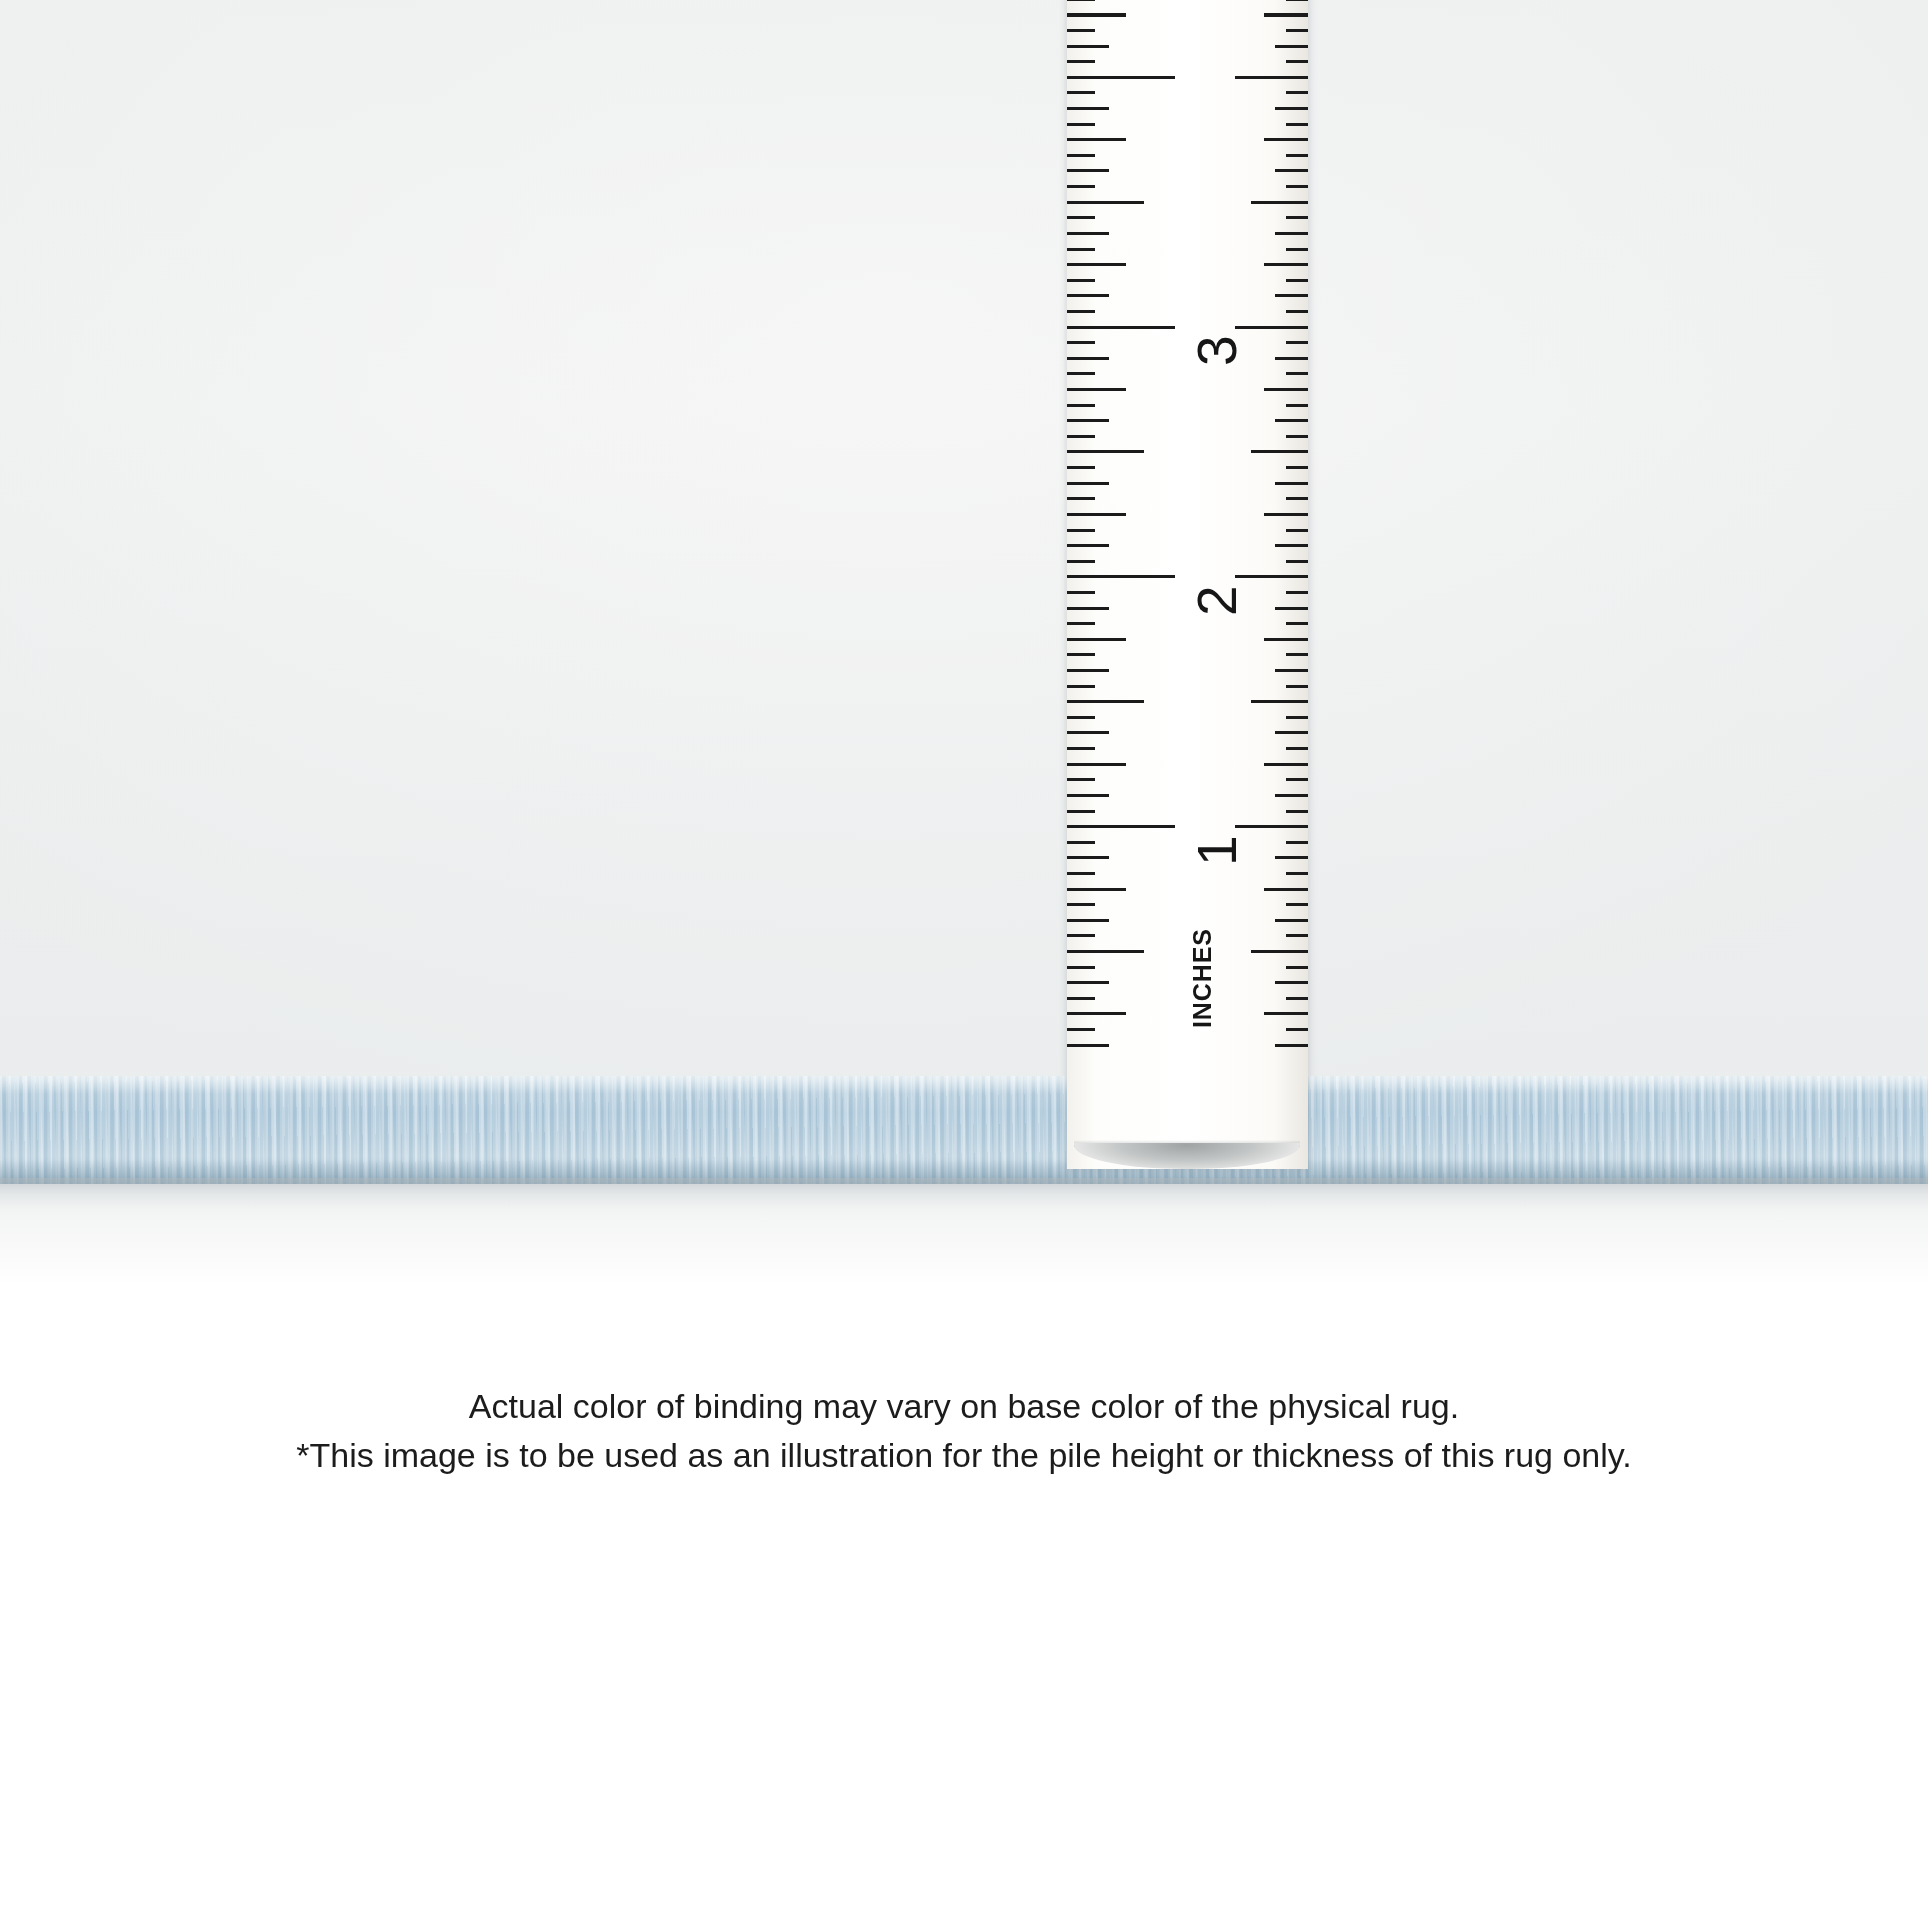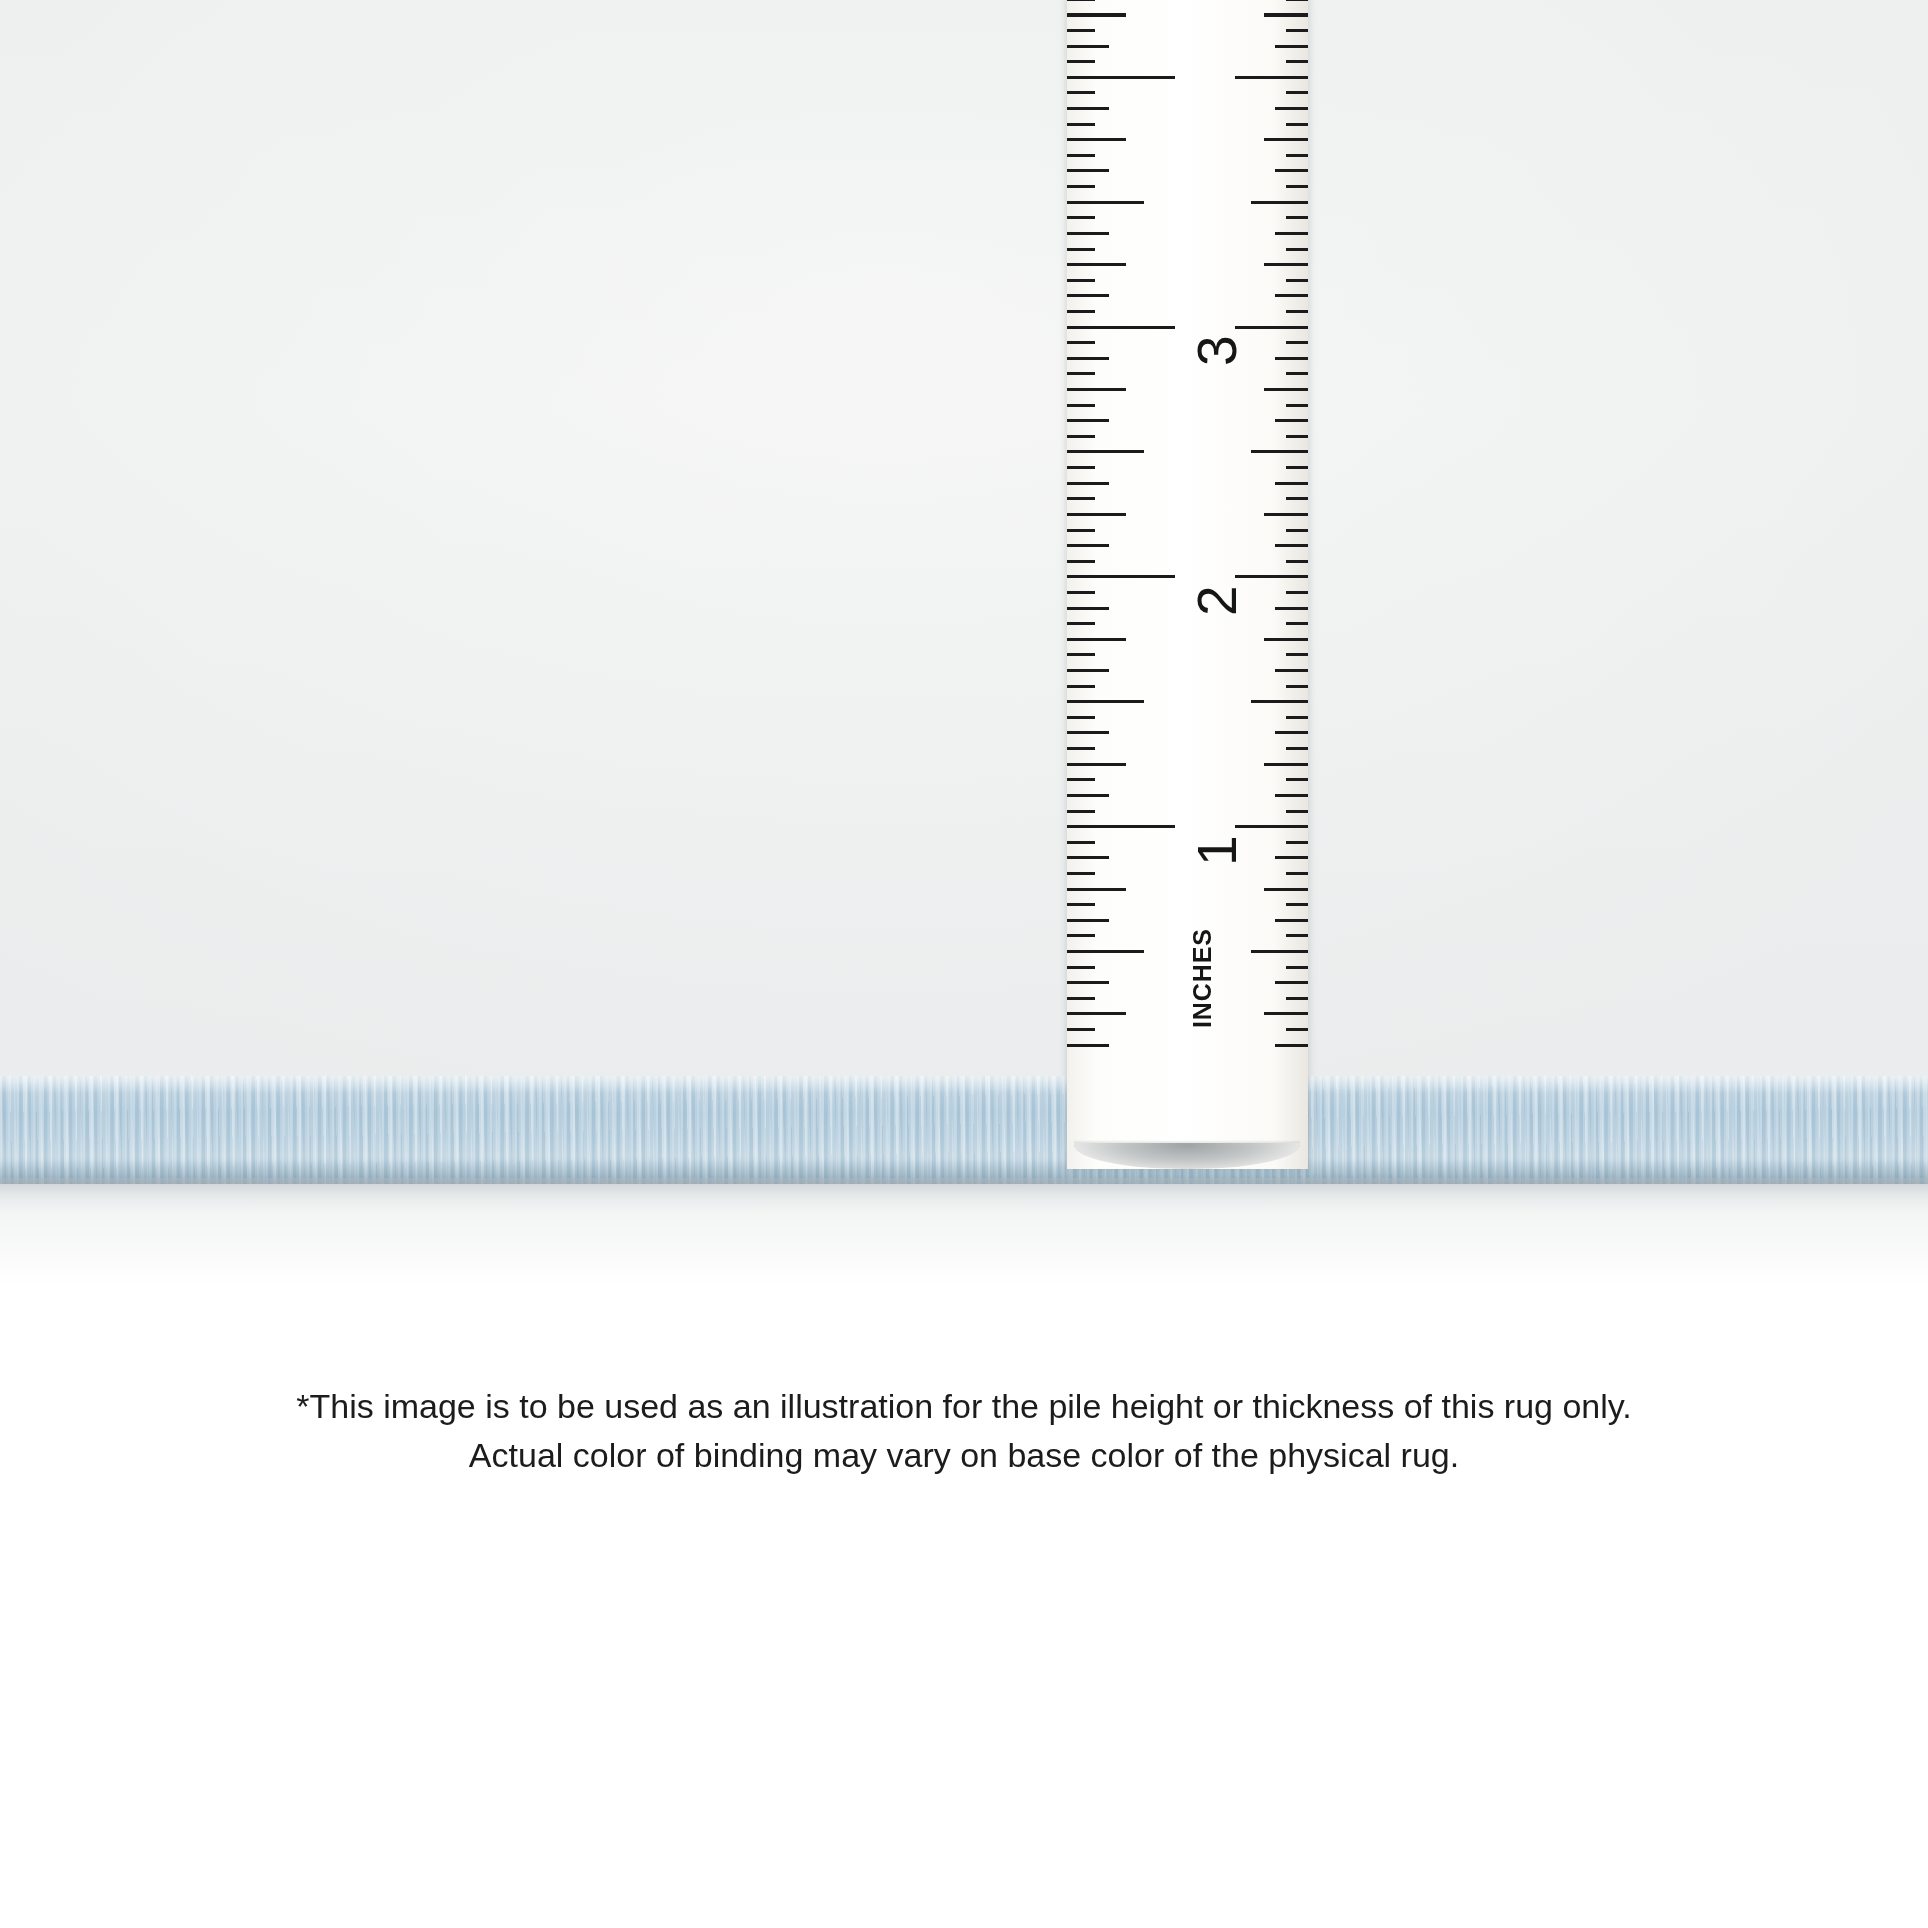--- a/index.html
+++ b/index.html
@@ -376,18 +376,18 @@
           <div class="num" style="top: 371px;">3</div>
         </div>
       <div class="unit-label" style="top:1033px;">INCHES</div>
       <div class="ruler-metal-edge"></div>
       <div class="ruler-metal"></div>
     </div>
 
   </div>
 
   <div id="caption">
+    <span class="line">Actual color of binding may vary on base color of the physical rug.</span>
     <span class="line">*This image is to be used as an illustration for the pile height or thickness of this rug only.</span>
-    <span class="line">Actual color of binding may vary on base color of the physical rug.</span>
   </div>
 
 </div>
 
 
 </body></html>

